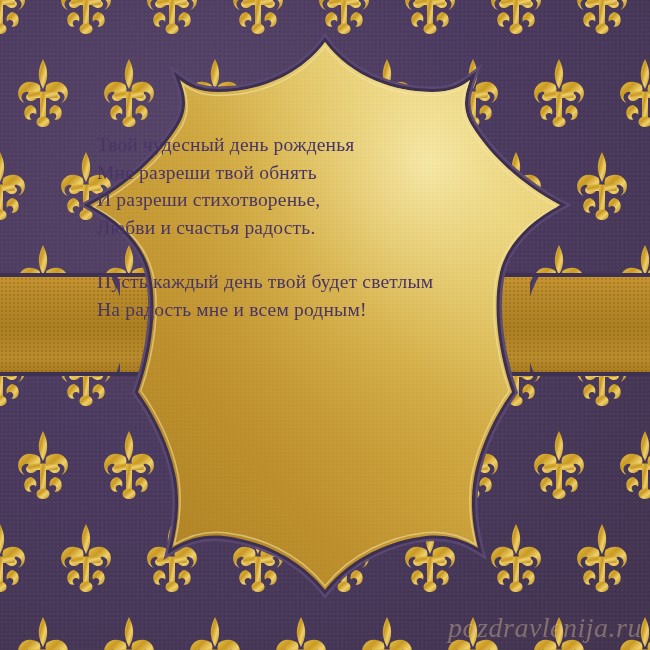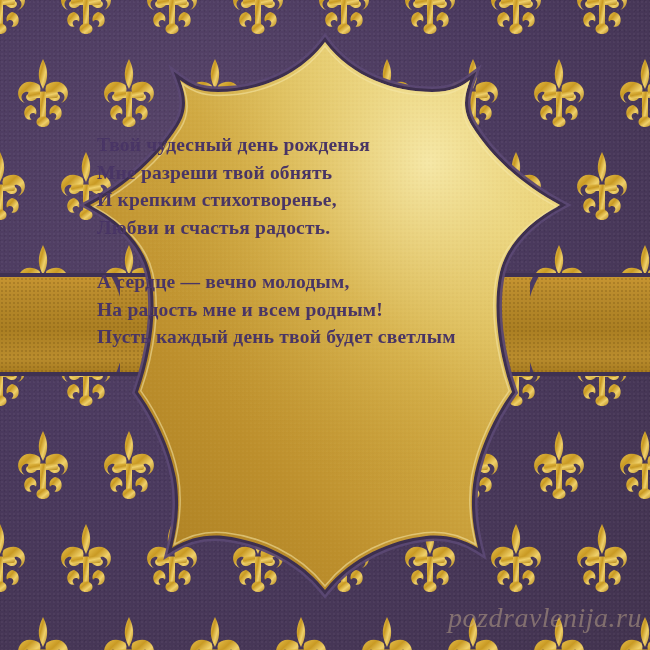--- a/index.html
+++ b/index.html
@@ -119,27 +119,27 @@
     top: 131px;
     width: 430px;
     color: #493565;
     font-size: 19.5px;
     line-height: 27.5px;
     letter-spacing: 0.2px;
     white-space: nowrap;
   }
   .verse .stanza { margin: 0; }
   .verse .gap { height: 27px; }
-  .verse .line { display: block; font-weight: bold; }
+  .verse .line { display: block; }
 
   
   .watermark {
     position: absolute;
     right: 8px;
-    bottom: 16px;
+    bottom: 6px;
     font-family: "Liberation Serif", serif;
     font-style: italic;
     font-size: 28px;
     color: rgba(214, 190, 150, 0.42);
     letter-spacing: 0.5px;
     pointer-events: none;
   }
 </style>
 </head>
 <body>
@@ -1629,26 +1629,25 @@
       <use href="#panelPath" fill="url(#grain)"></use>
 
       <use href="#panelPath" fill="none" stroke="#f6e7a8" stroke-width="1.6" opacity="0.55" transform="translate(325 316) scale(0.985) translate(-325 -316)"></use>
     </svg>
   </div>
 
   <div class="verse">
     <div class="stanza" id="stanza-1">
         <span class="line">Твой чудесный день рожденья</span>
         <span class="line">Мне разреши твой обнять</span>
-        <span class="line">И крепким стихотворенье,</span>
+        <span class="line">И разреши стихотворенье,</span>
         <span class="line">Любви и счастья радость.</span>
       </div>
     <div class="gap"></div>
     <div class="stanza" id="stanza-2">
-        <span class="line">А сердце — вечно молодым,</span>
+        <span class="line">Пусть каждый день твой будет светлым</span>
         <span class="line">На радость мне и всем родным!</span>
-        <span class="line">Пусть каждый день твой будет светлым</span>
       </div>
   </div>
 
   <div class="watermark">pozdravlenija.ru</div>
 
 </div>
 
 </body></html>

